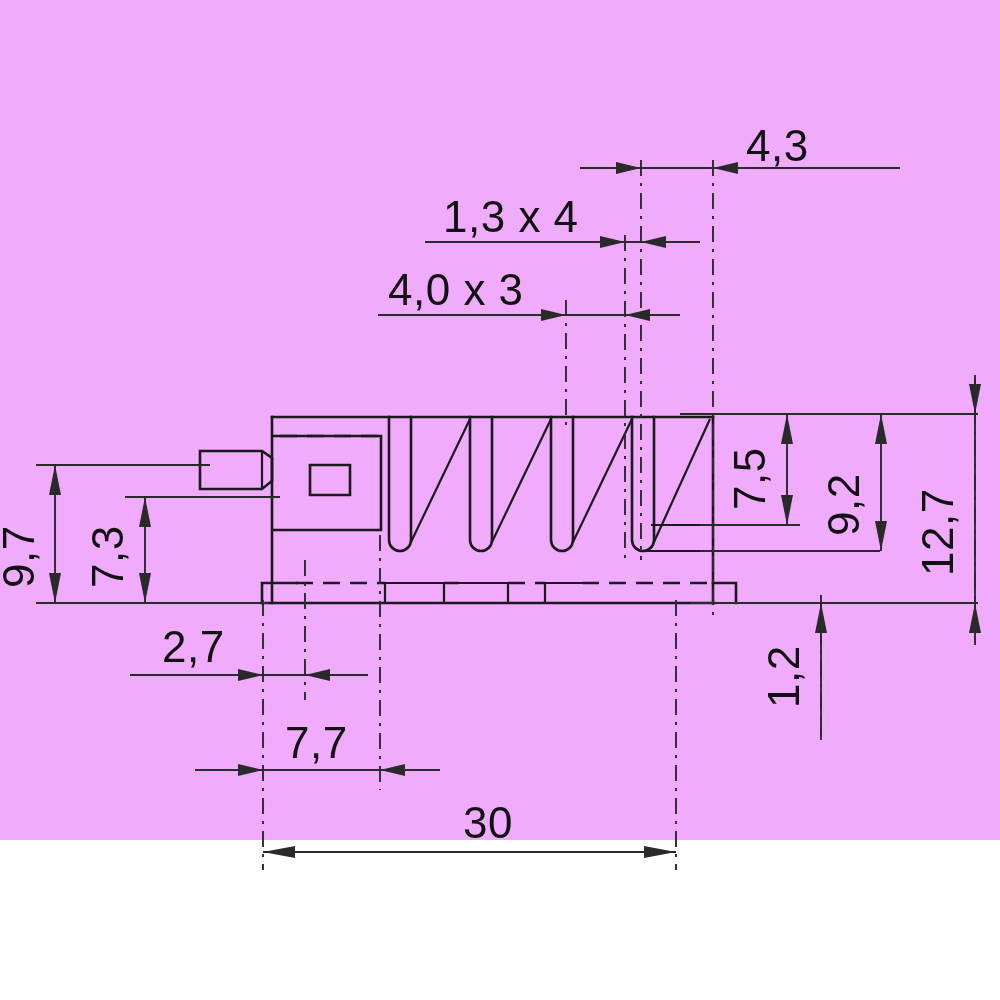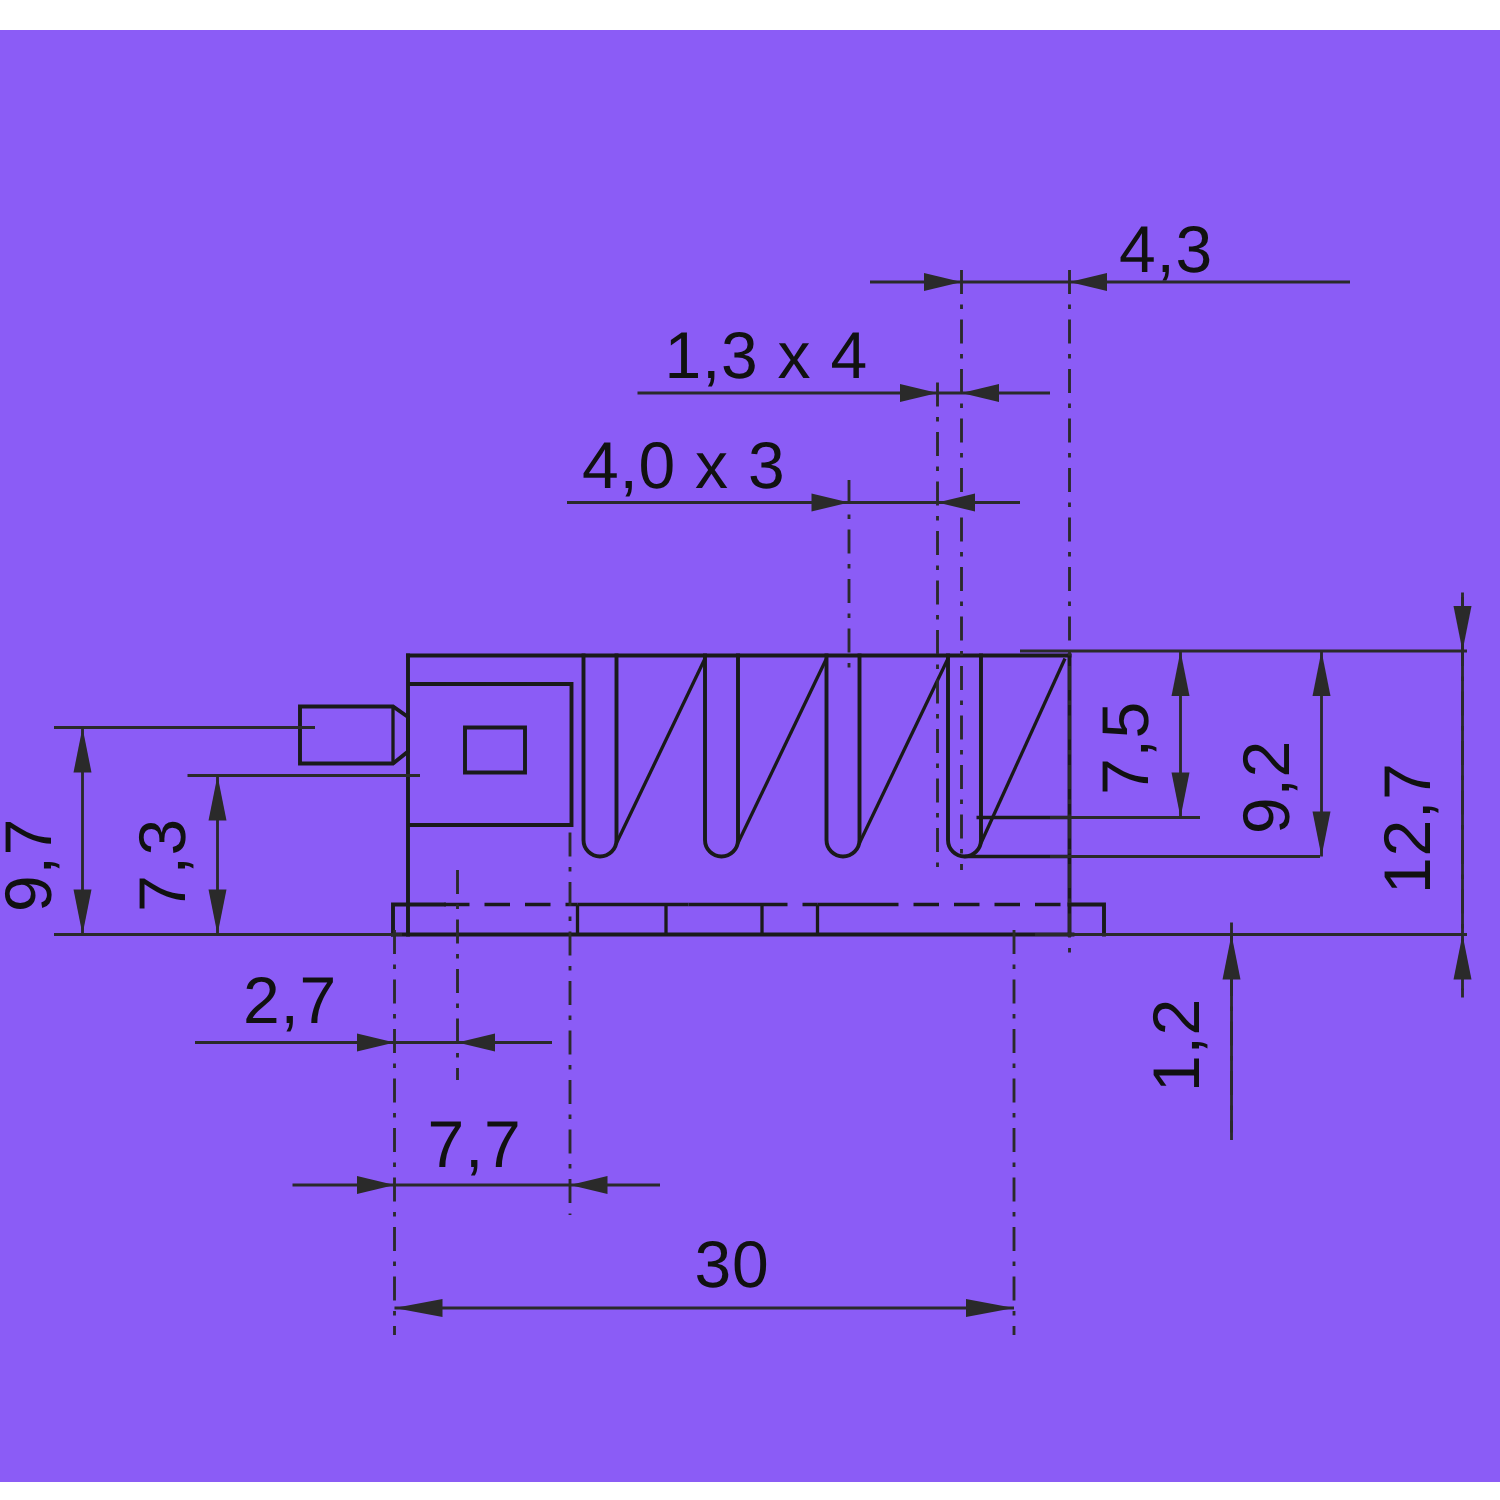--- a/index.html
+++ b/index.html
@@ -9,23 +9,22 @@
   }
   body {
     width: 1000px;
     height: 1000px;
     font-family: "Liberation Sans", sans-serif;
     overflow: hidden;
   }
   #drawing-root {
     position: relative;
     width: 1000px;
-    height: 968px;
-    background: #8b5cf6;
-    margin-top: 20px;
+    height: 840px;
+    background: #f0abfc;
   }
   svg#cad {
     display: block;
     width: 1000px;
     height: 1000px;
   }
   .solid {
     fill: none;
     stroke: #1a1a1a;
     stroke-width: 2.6;

